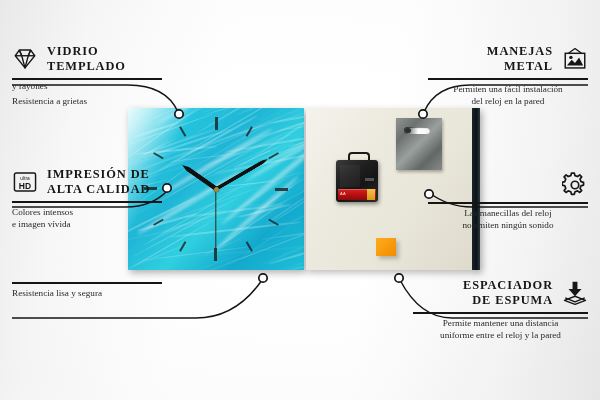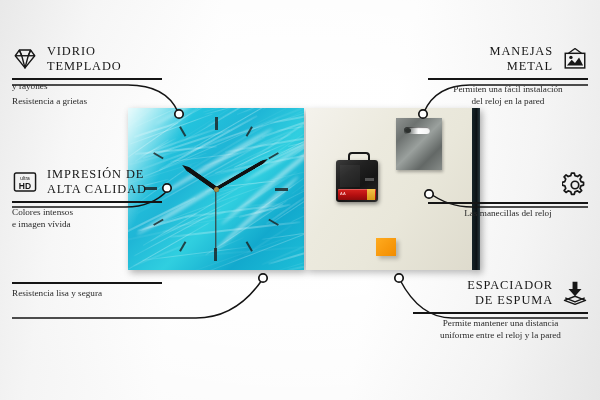--- a/index.html
+++ b/index.html
@@ -98,21 +98,21 @@
     position:absolute;left:70px;top:130px;width:20px;height:18px;
     background:linear-gradient(135deg,#ffab1f,#f28c00);
     box-shadow:3px 3px 4px rgba(0,0,0,.22);
   }
 
   
   .callout{position:absolute;}
   .ct{display:flex;align-items:center;gap:9px;}
   .ct.r{justify-content:flex-end;}
   .ttl{
-    font-family:"Liberation Serif",serif;font-weight:normal;font-size:12.4px;
+    font-family:"Liberation Serif",serif;font-weight:bold;font-size:12.4px;
     letter-spacing:.9px;color:#171717;line-height:1.22;text-transform:uppercase;
     white-space:nowrap;
   }
   .ttl.r{text-align:right;}
   .rule{height:1.6px;background:#151515;margin-top:4px;}
   .desc{
     font-family:"Liberation Serif",serif;font-size:9.2px;color:#2a2a2a;
     line-height:1.34;margin-top:3px;white-space:nowrap;
   }
   .desc.r{text-align:center;}
@@ -386,20 +386,21 @@
     <div class="ct r">
       <svg class="ico" viewBox="0 0 32 32">
         <g fill="none" stroke="#171717" stroke-width="2.1" stroke-linejoin="round">
           <path d="M16 4.5 l3.2 1.1 2.6-2.0 2.4 2.4 -2.0 2.6 1.1 3.2 3.2 .9 v3.4 l-3.2 .9 -1.1 3.2 2.0 2.6 -2.4 2.4 -2.6-2.0 -3.2 1.1 -.9 3.2 h-3.4 l-.9-3.2 -3.2-1.1 -2.6 2.0 -2.4-2.4 2.0-2.6 -1.1-3.2 -3.2-.9 v-3.4 l3.2-.9 1.1-3.2 -2.0-2.6 2.4-2.4 2.6 2.0 3.2-1.1 .9-3.2 h3.4 z" transform="translate(0,0) scale(1)"></path>
           <circle cx="16" cy="16" r="4.6"></circle>
         </g>
       </svg>
     </div>
     <div class="rule" style="width:160px;"></div>
     <div class="desc r">Las manecillas del reloj</div>
+    <div class="desc r" style="margin-top:0">no emiten ningún sonido</div>
   </div>
 
   <div class="callout" style="right:12px;top:278px;width:175px;">
     <div class="ct r">
       <div>
         <div class="ttl r">ESPACIADOR</div>
         <div class="ttl r">DE ESPUMA</div>
       </div>
       <svg class="ico" viewBox="0 0 32 32">
         <path d="M13 2 h6 v9 h5 l-8 9 -8-9 h5 z" fill="#171717"></path>

